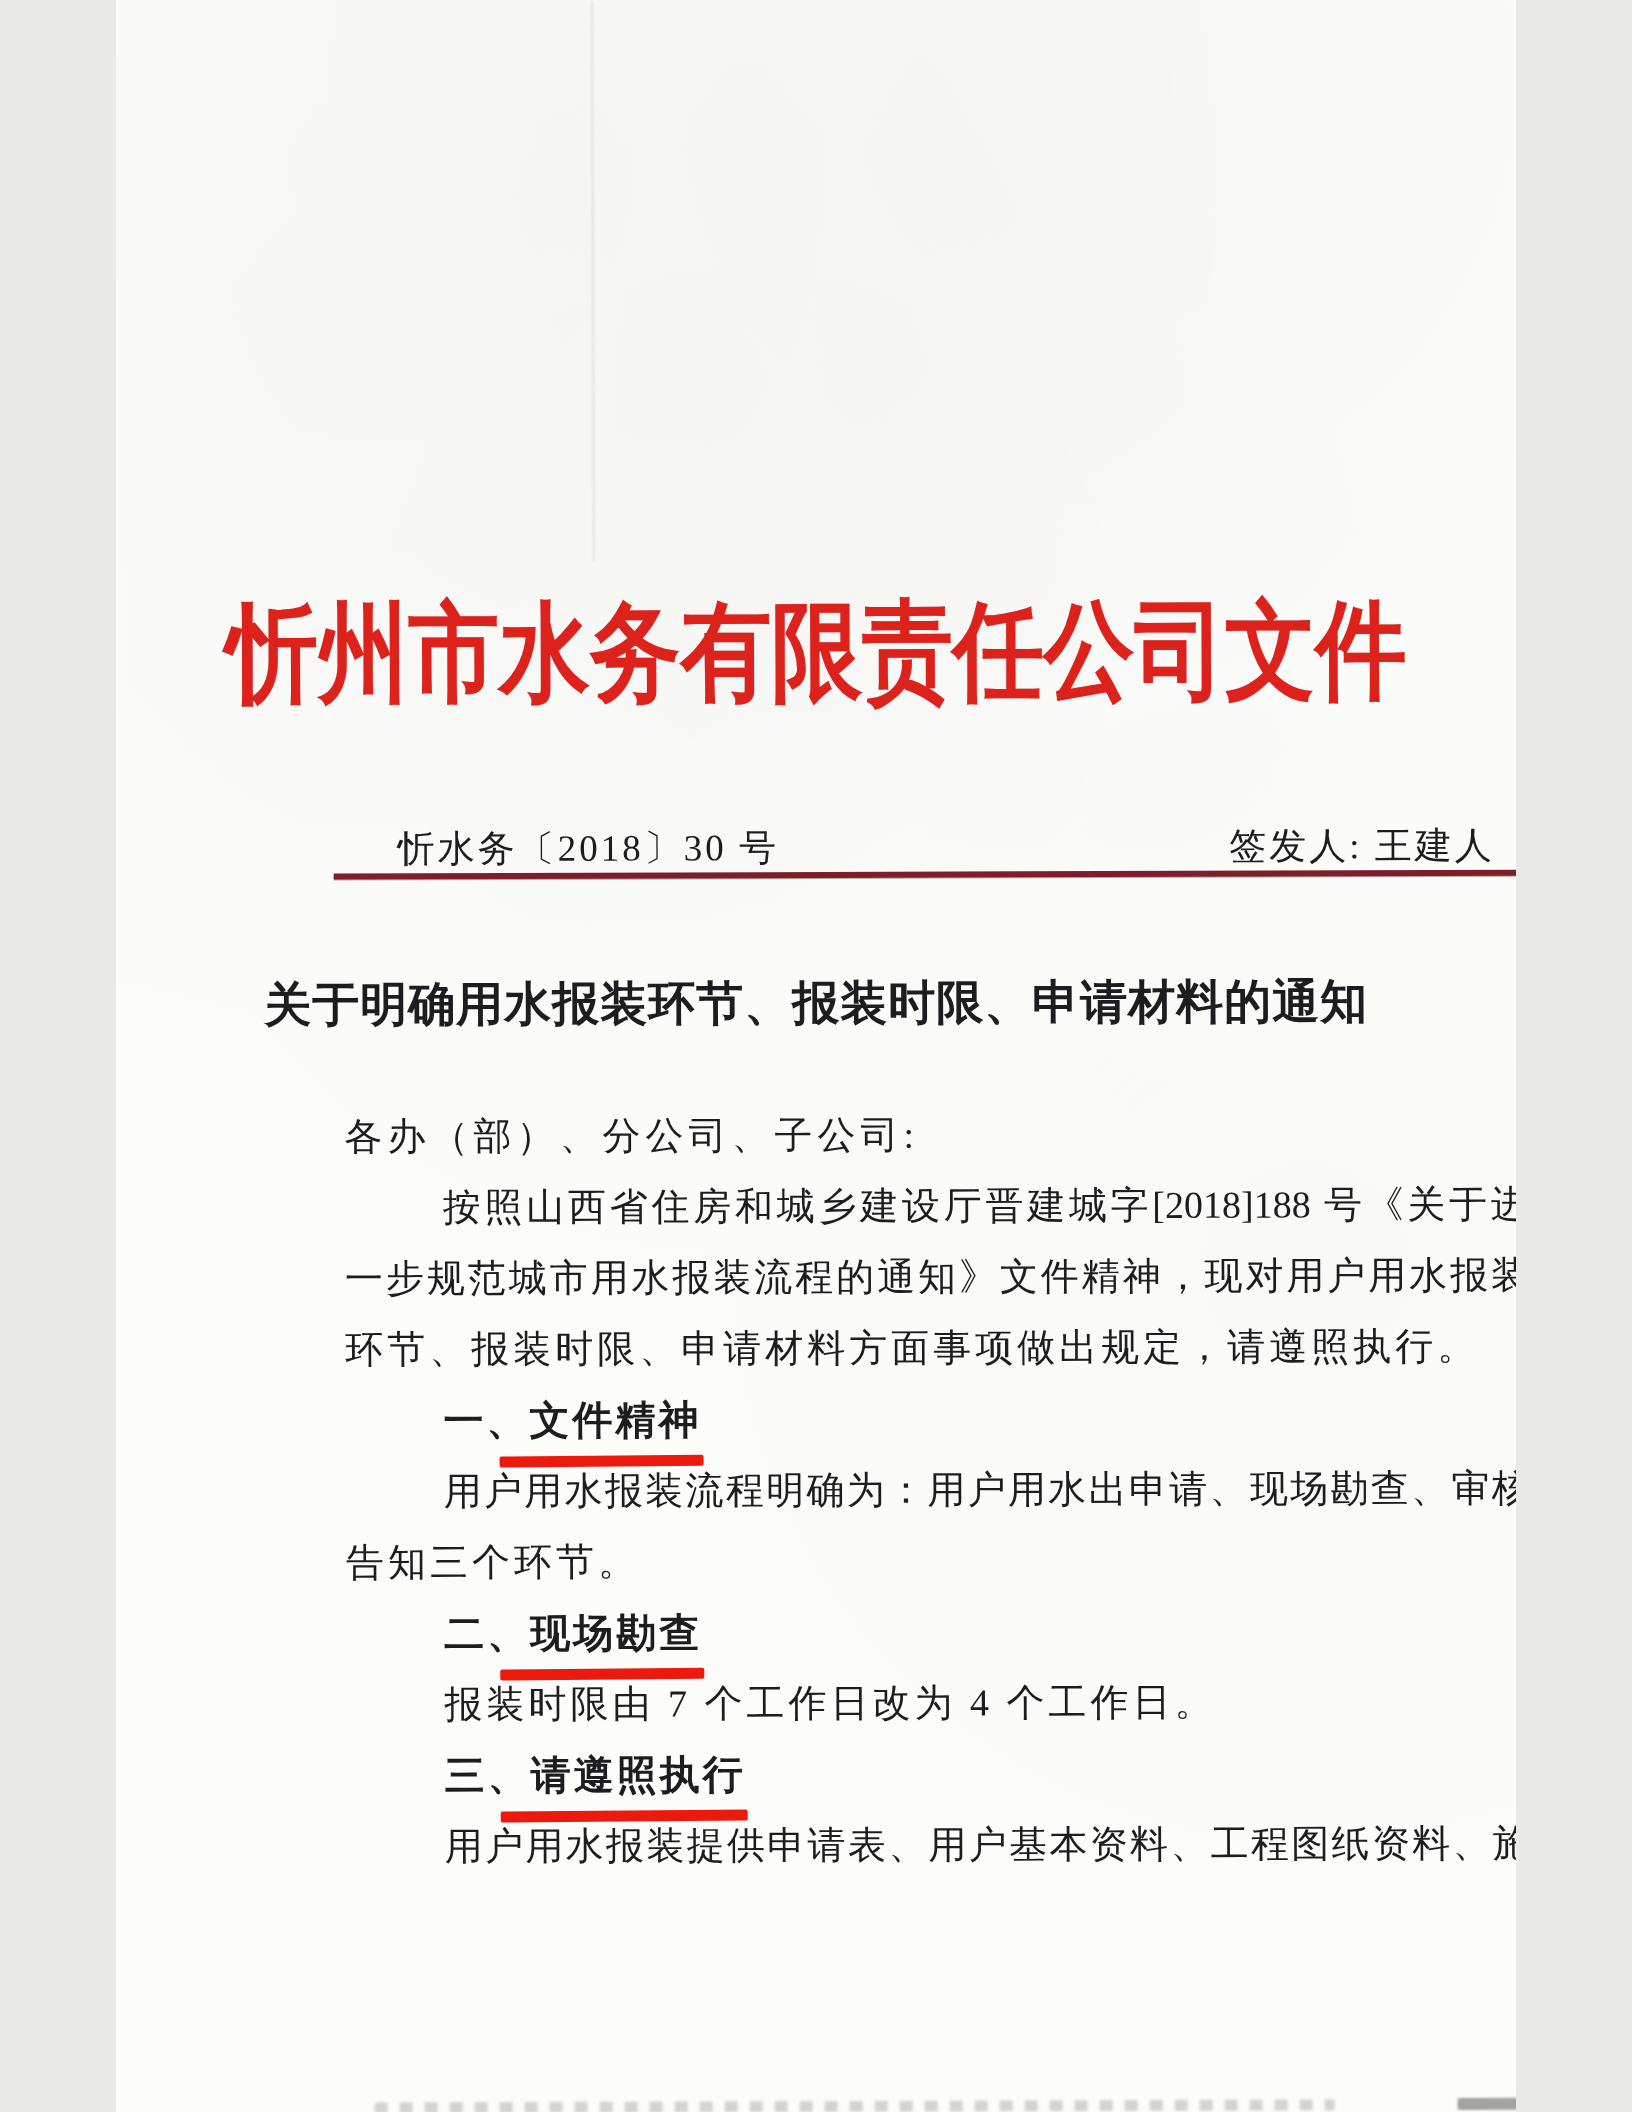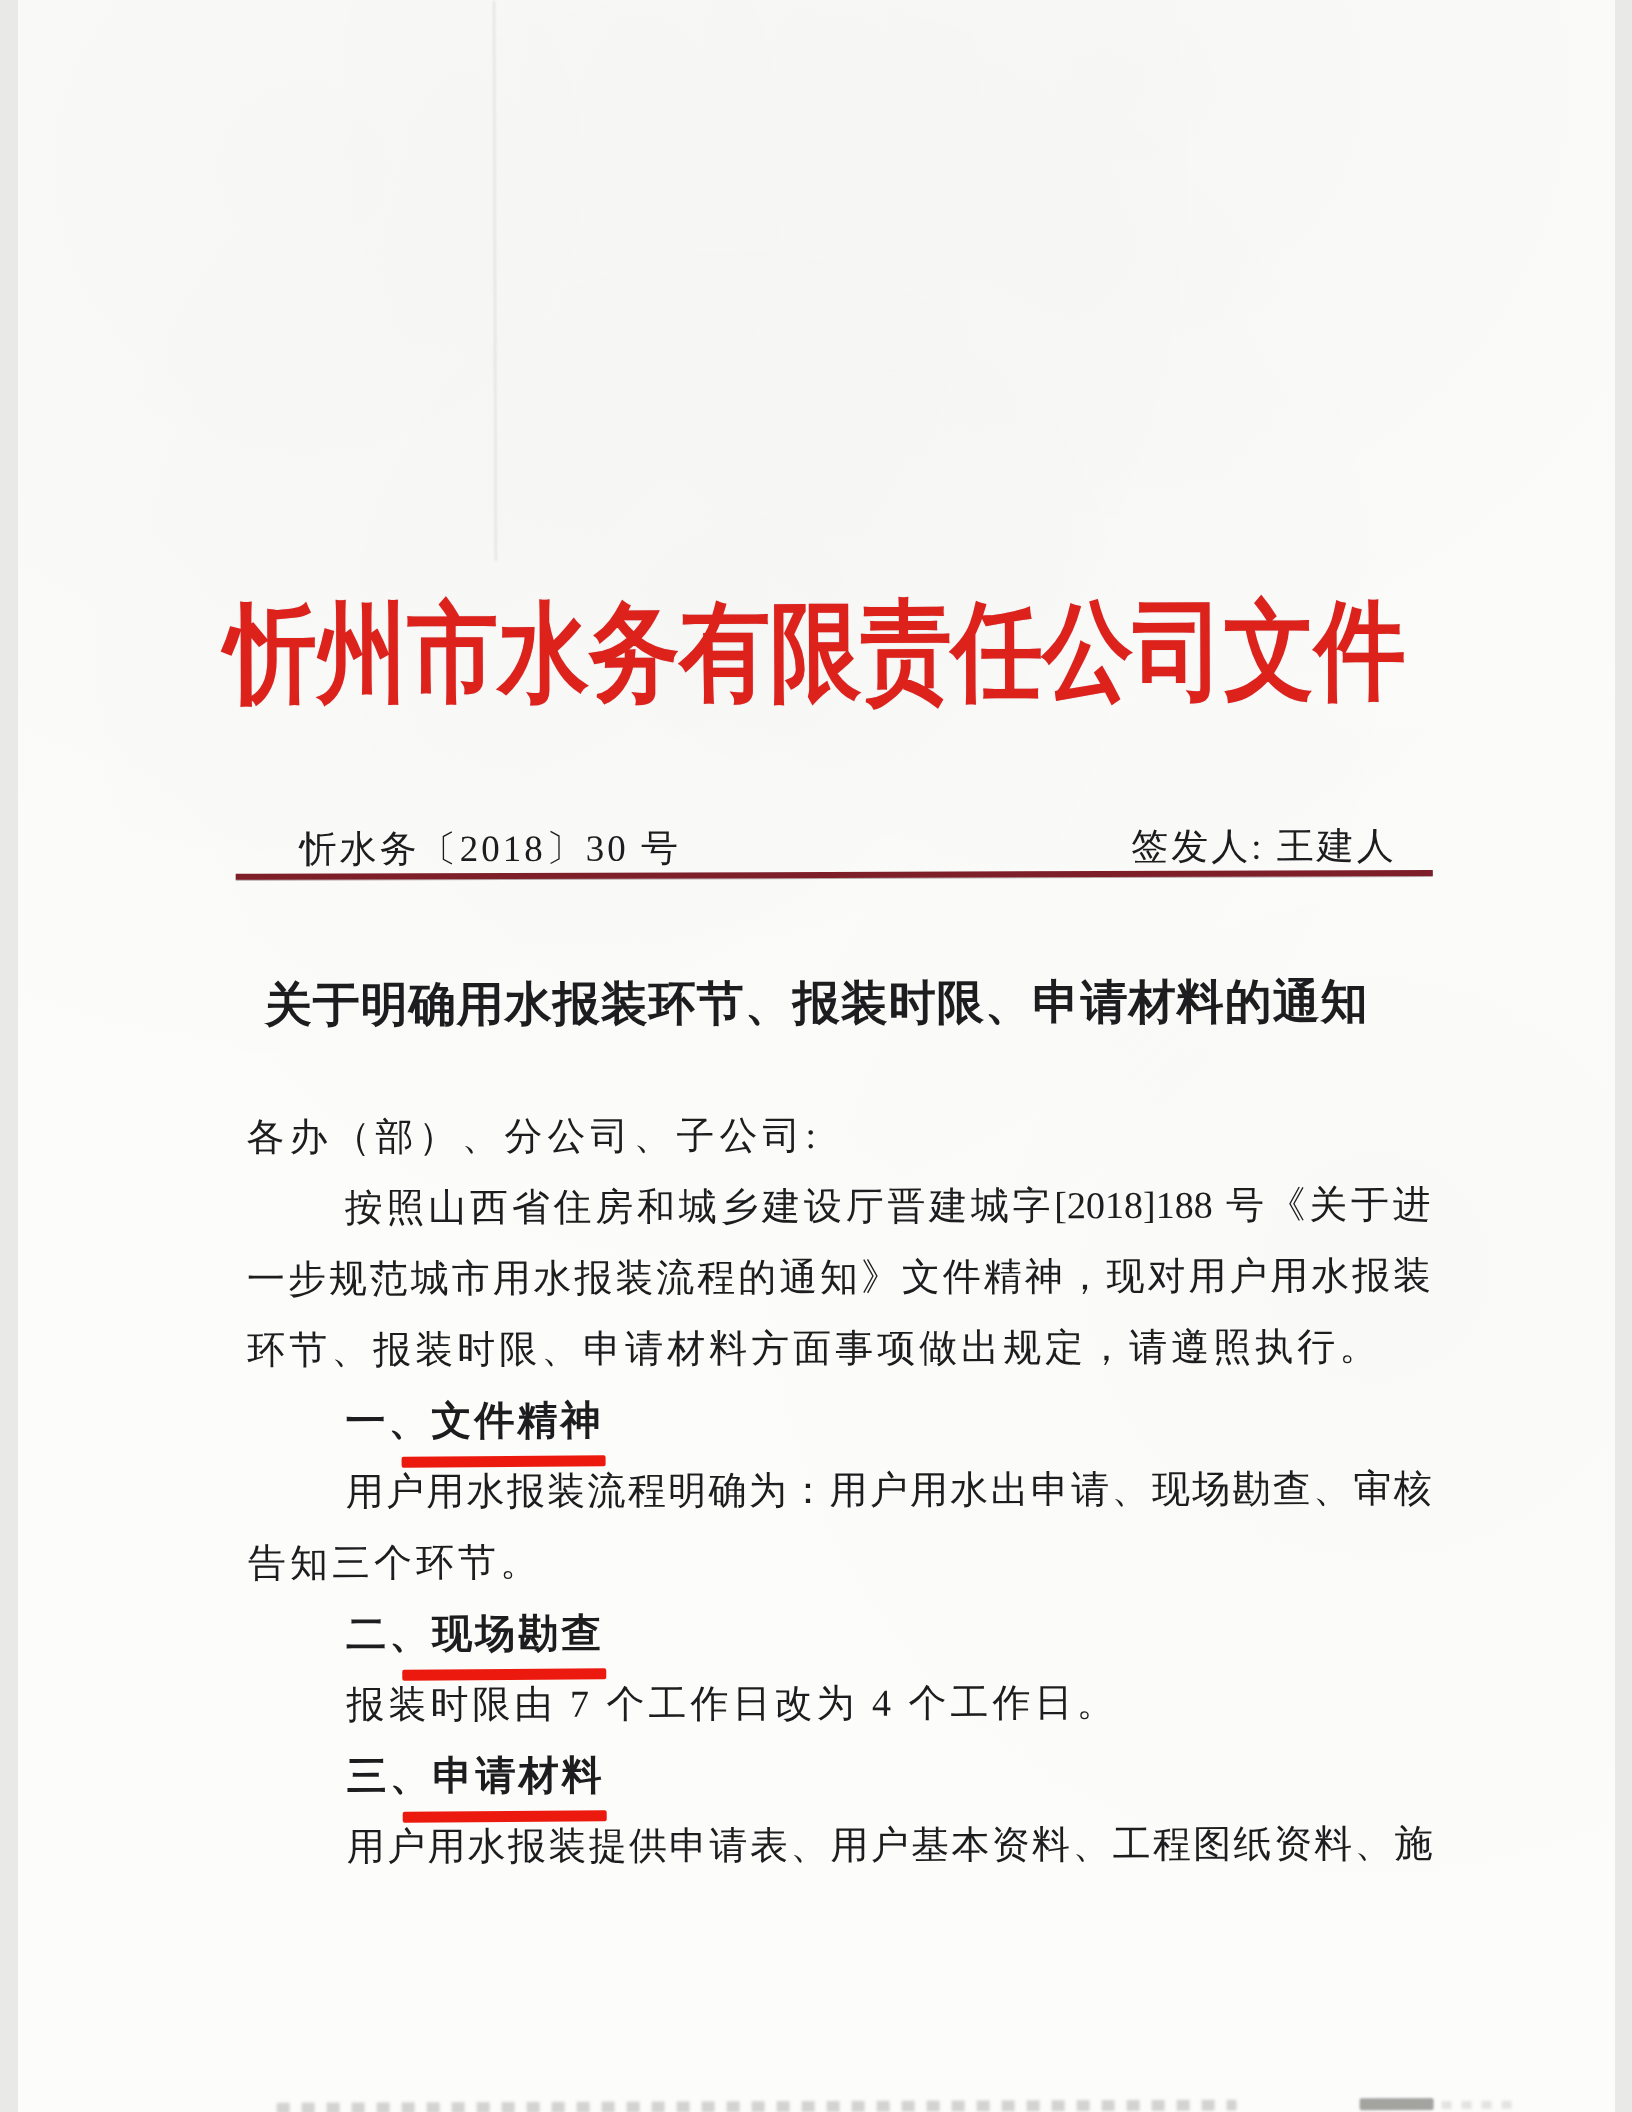--- a/index.html
+++ b/index.html
@@ -5,21 +5,21 @@
   :root{
     --title-red:#dd221c;
     --rule-maroon:#7e1e28;
     --underline-red:#ec1a0e;
     --ink:#1d1d1f;
     --paper:#fcfcfb;
   }
   html,body{margin:0;padding:0;background:#e9e9e7;}
   .sheet{
     position:relative;
-    width:1597px;height:2112px;
+    width:1400px;height:2112px;
     margin:0 auto;
     background:var(--paper);
     overflow:hidden;
     font-family:"Liberation Serif","DejaVu Serif",serif;
     color:var(--ink);
   }
   
   .sheet::before{
     content:"";position:absolute;inset:0;pointer-events:none;
     background:
@@ -138,21 +138,21 @@
 
       <div class="line ls4">告知三个环节。</div>
 
       <div class="line heading indent">
         <span class="h-prefix">二、</span><span class="h-term">现场勘查</span>
       </div>
 
       <div class="line indent ls4">报装时限由 7 个工作日改为 4 个工作日。</div>
 
       <div class="line heading indent">
-        <span class="h-prefix">三、</span><span class="h-term">申请材料</span>
+        <span class="h-prefix">三、</span><span class="h-term">请遵照执行</span>
       </div>
 
       <div class="line indent just">用户用水报装提供申请表、用户基本资料、工程图纸资料、施</div>
 
     </div>
 
     <div class="bottom-cutoff"></div>
     <div class="bottom-cutoff-dark"></div>
     <div class="bottom-cutoff-faint"></div>
 

